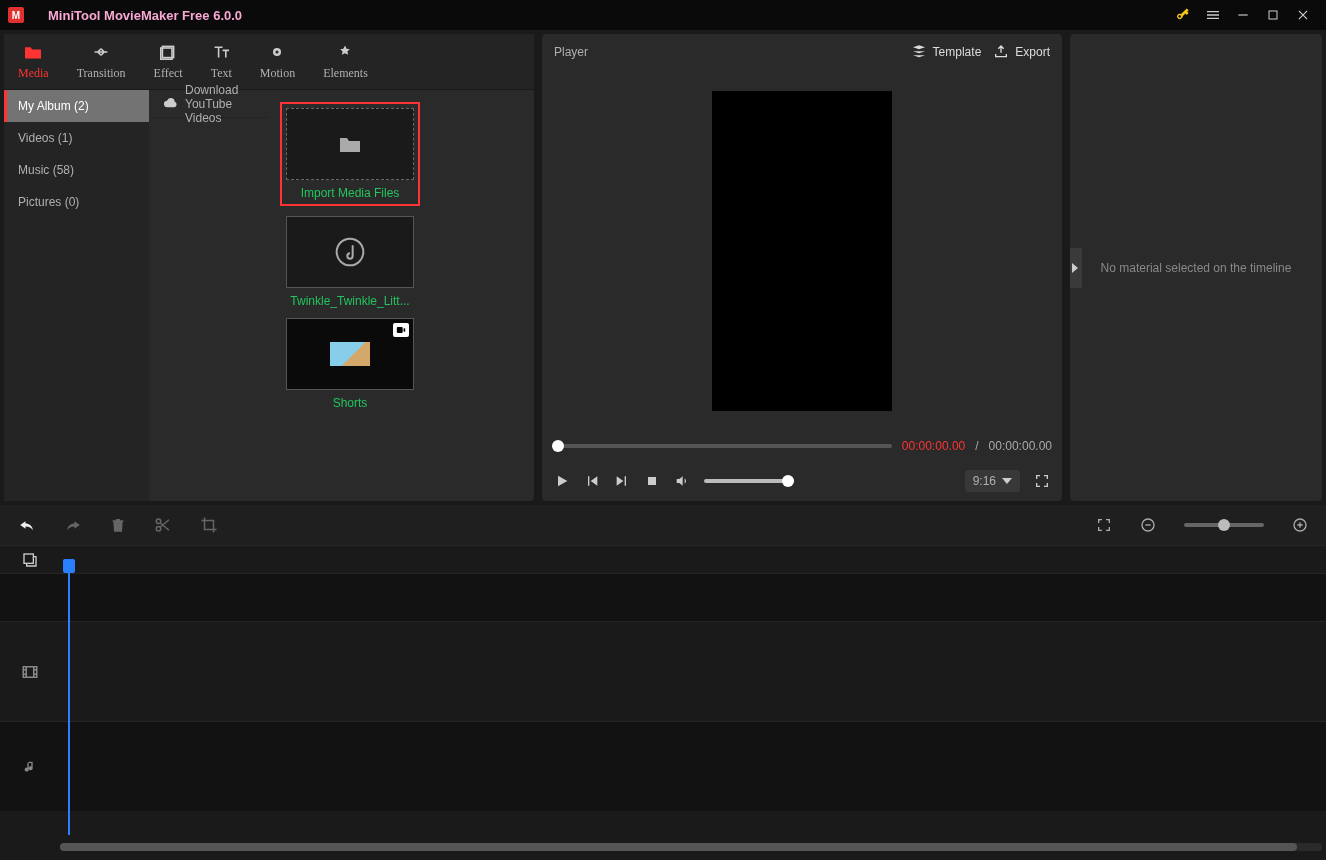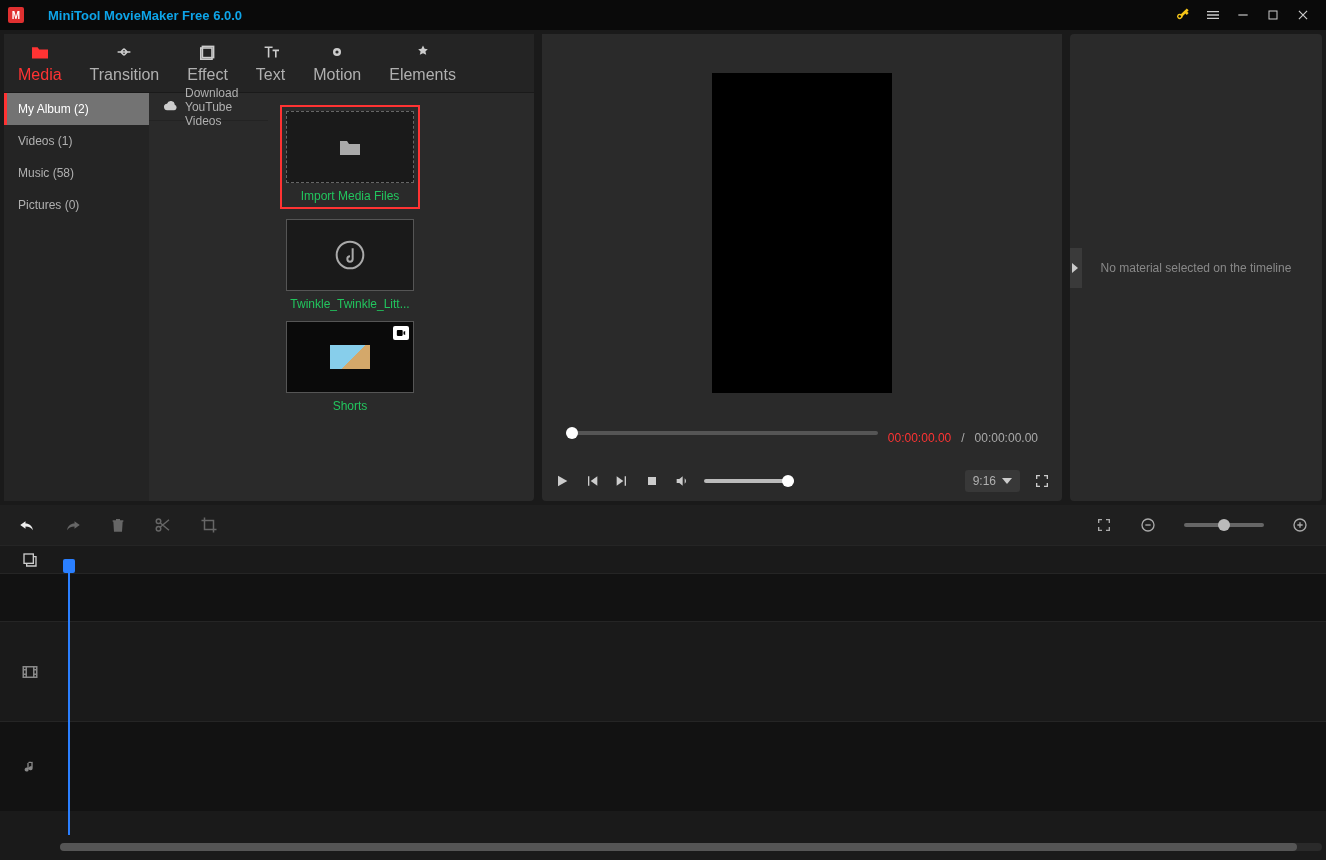--- a/index.html
+++ b/index.html
@@ -20,21 +20,21 @@
   padding: 0 8px;
 }
 .titlebar .logo {
   width: 16px; height: 16px;
   background: #e03030;
   border-radius: 2px;
   margin-right: 8px;
   display: flex; align-items: center; justify-content: center;
   color: #fff; font-size: 10px; font-weight: bold;
 }
-.titlebar .title { color: #0ea5e9; font-size: 13px; font-weight: bold; padding-left: 16px; }
+.titlebar .title { color: #f9a8d4; font-size: 13px; font-weight: bold; padding-left: 16px; }
 .titlebar .spacer { flex: 1; }
 .titlebar .tb-icon {
   width: 30px; height: 24px;
   display: flex; align-items: center; justify-content: center;
   cursor: pointer;
 }
 .titlebar .key-icon { color: #f5c518; }
 
 .main-row {
   height: 475px;
@@ -60,21 +60,21 @@
   flex: 0 0 auto;
   padding: 10px 14px 8px;
   display: flex;
   flex-direction: column;
   align-items: center;
   gap: 6px;
   cursor: pointer;
 }
 .tab.active { color: #ff3333; }
 .tab .icon { font-size: 18px; }
-.tab .label { font-size: 16px; }
+.tab .label { font-size: 12px; font-family: Liberation Serif, serif; }
 .media-body { flex: 1; display: flex; }
 .media-sidebar {
   width: 145px;
   background: #242424;
 }
 .sidebar-item {
   padding: 9px 14px;
   cursor: pointer;
   font-size: 12px;
 }
@@ -152,22 +152,22 @@
   align-items: center;
   justify-content: center;
   background: #2a2a2a;
 }
 .player-video {
   width: 180px; height: 320px; background: #000;
 }
 .player-timebar {
   height: 30px;
   display: flex;
-  align-items: flex-start;
-  padding: 0 24px;
+  align-items: center;
+  padding: 0 10px;
   gap: 10px;
 }
 .seek {
   flex: 1; height: 4px; background: #555; position: relative; border-radius: 2px;
 }
 .seek .knob {
   position: absolute; left: 0; top: -4px;
   width: 12px; height: 12px; background: #fff; border-radius: 50%;
 }
 .timecode-cur { color: #ff3333; font-variant-numeric: tabular-nums; }
@@ -388,20 +388,36 @@
               <div class="video-preview"></div>
             </div>
             <div class="tile-label">Shorts</div>
           </div>
         </div>
       </div>
     </div>
   </div>
 
   <div class="panel player-panel">
+    <div class="player-header">
+      <span>Player</span>
+      <div class="spacer"></div>
+      <div class="player-btn">
+        <svg width="16" height="16" viewBox="0 0 24 24" fill="#ddd">
+            <path d="M3 5l9-3 9 3-9 3zM3 11l9 3 9-3M3 17l9 3 9-3"></path>
+          </svg>
+        <span>Template</span>
+      </div>
+      <div class="player-btn">
+        <svg width="16" height="16" viewBox="0 0 24 24" fill="none" stroke="#ddd" stroke-width="2">
+            <path d="M12 3v10M8 7l4-4 4 4M4 15v4h16v-4"></path>
+          </svg>
+        <span>Export</span>
+      </div>
+    </div>
     <div class="player-stage">
       <div class="player-video"></div>
     </div>
     <div class="player-timebar">
       <div class="seek">
           <div class="knob"></div>
         </div>
       <span class="timecode-cur">00:00:00.00</span>
       <span class="timecode-sep">/</span>
       <span class="timecode-tot">00:00:00.00</span>

